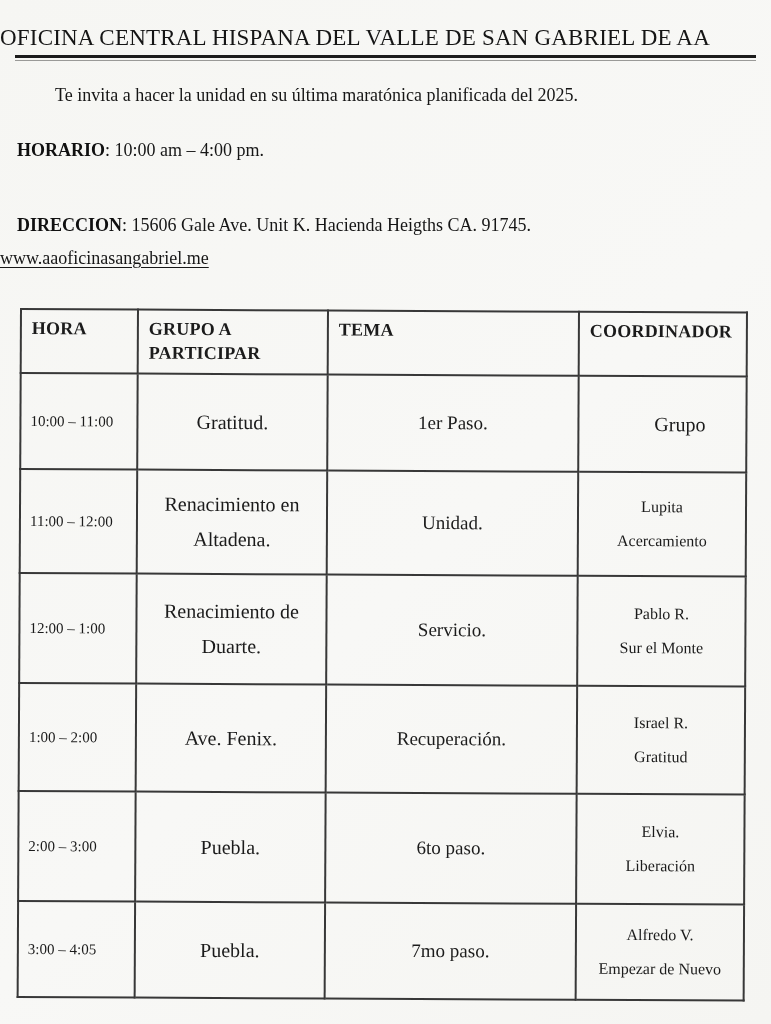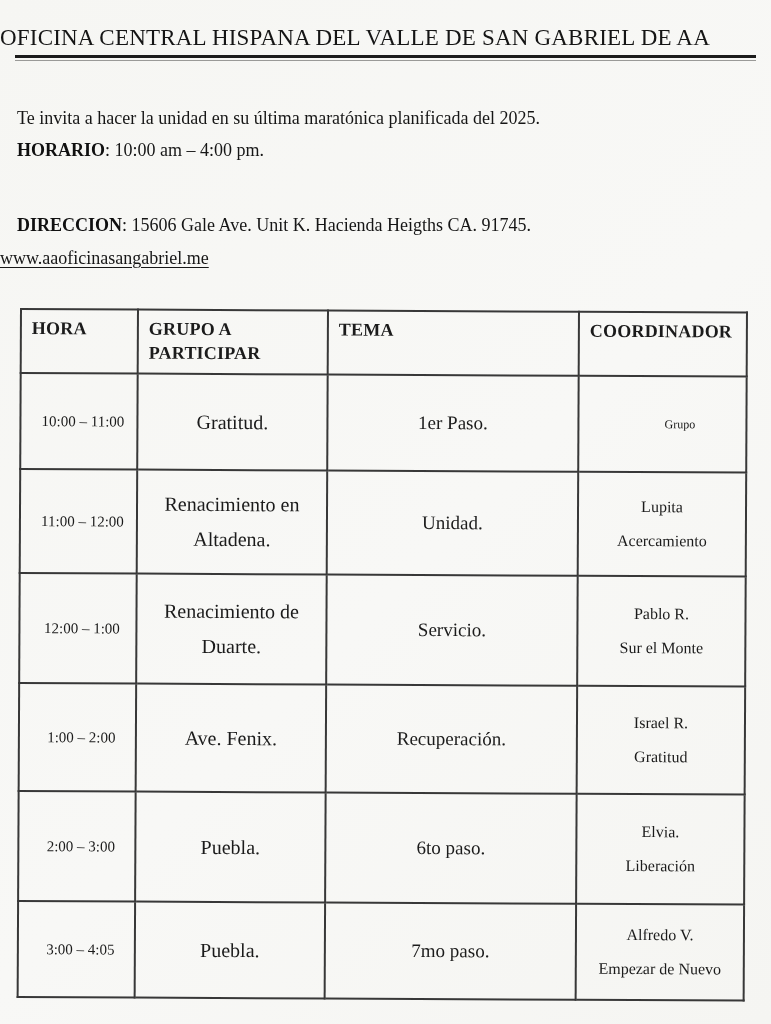--- a/index.html
+++ b/index.html
@@ -31,21 +31,21 @@
     position:absolute;top:60px;left:15px;width:741px;height:1px;
     background:#9a9a98;
   }
   
   .line{
     position:absolute;left:17px;
     font-size:18px;line-height:1.15;
     color:#161616;
     white-space:pre-wrap;
   }
-  .l-invite{top:108px;}
+  .l-invite{top:85px;margin-left:38px;}
   .l-fecha{top:119px;}
   .l-horario{top:140px;}
   .l-lugar{top:172px;}
   .l-direccion{top:215px;}
   .l-web{
     top:248px;left:0;width:100%;
     text-align:left;
     text-decoration:underline;
     text-underline-offset:3px;
   }
@@ -67,38 +67,38 @@
   }
   tr.hdr{height:64px;}
   td.th{
     vertical-align:top;text-align:left;
     font-weight:bold;font-size:18px;line-height:1.35;
     padding:6px 6px 0 10px;
     letter-spacing:0.2px;
     color:#121212;
   }
   td.c-hora{
-    vertical-align:middle;text-align:center;
+    vertical-align:middle;text-align:left;
     font-size:15px;
     padding-left:9px;
   }
   td.c-grupo{
     vertical-align:middle;text-align:center;
     font-size:20px;line-height:1.75;
     padding:0 22px;
   }
   td.c-tema{
     vertical-align:middle;text-align:center;
     font-size:19px;
   }
   td.c-coord{
     vertical-align:middle;text-align:center;
     font-size:16px;line-height:2.15;
   }
-  td.c-coord.coord-big{font-size:12px;line-height:1.2;padding-left:36px;}
+  td.c-coord.coord-big{font-size:20px;line-height:1.2;padding-left:36px;}
   tr.r1{height:96px;}
   tr.r2{height:104px;}
   tr.r3{height:110px;}
   tr.r4{height:108px;}
   tr.r5{height:110px;}
   tr.r6{height:96px;}
 </style>
 </head>
 <body>
 

